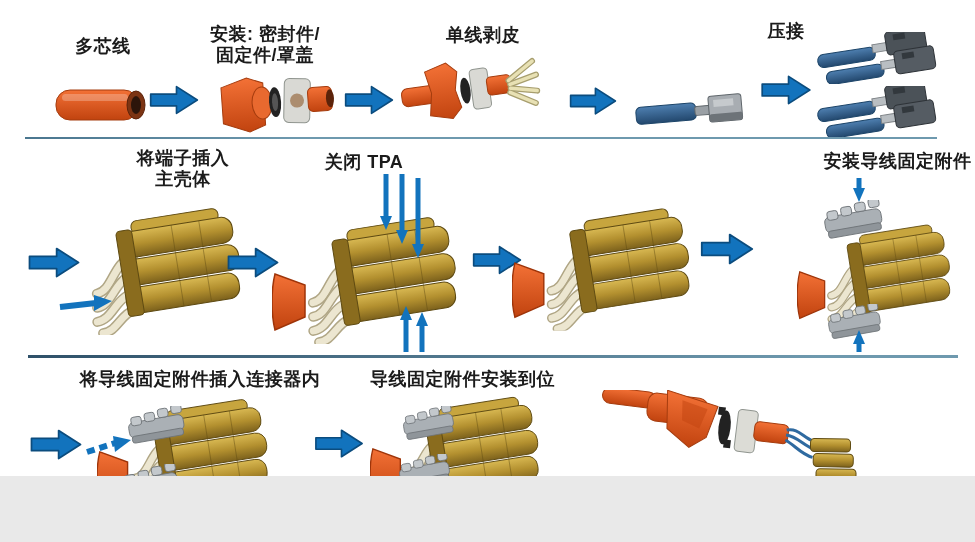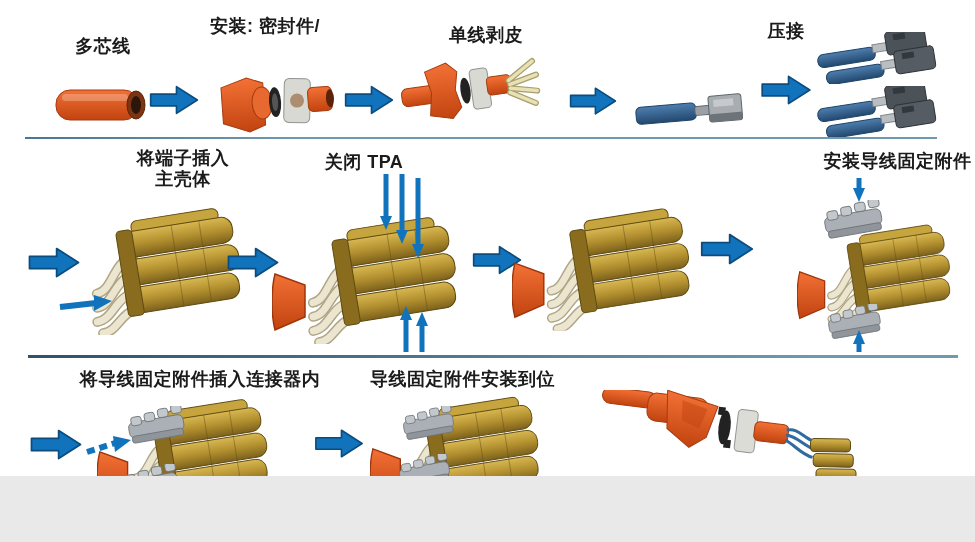--- a/index.html
+++ b/index.html
@@ -105,42 +105,43 @@
     <rect x="4" y="10" width="82" height="30" rx="14" fill="url(#orangeGrad)" stroke="#a53c0e"></rect>
     <rect x="10" y="14" width="66" height="7" rx="3.5" fill="#ffffff" opacity="0.25"></rect>
     <ellipse cx="84" cy="25" rx="9" ry="14" fill="#7c3413" stroke="#5c230a"></ellipse>
     <ellipse cx="84" cy="25" rx="5" ry="9" fill="#2c150a"></ellipse>
   </svg>
 
   <svg class="abs" style="left:149px;top:83px;width:50px;height:34px" viewBox="0 0 60 40">
       <use href="#sym-arrow"></use>
     </svg>
 
-  <div class="lbl" style="left:195px;top:16px;width:140px;">
+  <div class="lbl" style="left:195px;top:24px;width:140px;">
     <span>安装: 密封件/</span>
+    <span>固定件/罩盖</span>
   </div>
 
   <svg class="abs" style="left:218px;top:68px;width:118px;height:66px" viewBox="0 0 118 66">
     <g transform="rotate(-4 59 33)">
       <path d="M4,16 L30,8 L46,14 L46,56 L30,62 L4,52 Z" fill="url(#orangeGrad)" stroke="#a53c0e"></path>
       <ellipse cx="44" cy="34" rx="10" ry="16" fill="#e8692f" stroke="#a53c0e"></ellipse>
       <ellipse cx="57" cy="34" rx="6" ry="15" fill="#222222"></ellipse>
       <ellipse cx="57" cy="34" rx="3" ry="9" fill="#555555"></ellipse>
       <rect x="66" y="12" width="26" height="44" rx="5" fill="#d9d9d4" stroke="#90958f" transform="rotate(5 79 34)"></rect>
       <circle cx="79" cy="34" r="7" fill="#8d5a2b" opacity="0.6"></circle>
       <rect x="90" y="22" width="24" height="24" rx="5" fill="url(#orangeGrad)" stroke="#a53c0e"></rect>
       <ellipse cx="112" cy="34" rx="4" ry="9" fill="#5c230a"></ellipse>
     </g>
   </svg>
 
   <svg class="abs" style="left:344px;top:83px;width:50px;height:34px" viewBox="0 0 60 40">
       <use href="#sym-arrow"></use>
     </svg>
 
-  <div class="lbl" style="left:436px;top:25px;width:100px;">单线剥皮</div>
+  <div class="lbl" style="left:420px;top:25px;width:100px;text-align:right;">单线剥皮</div>
 
   <svg class="abs" style="left:398px;top:52px;width:145px;height:84px" viewBox="0 0 145 84">
     <g transform="rotate(-8 72 42)">
       <rect x="4" y="28" width="34" height="18" rx="6" fill="url(#orangeGrad)" stroke="#a53c0e"></rect>
       <path d="M30,14 L52,8 L62,18 L58,36 L62,54 L52,64 L30,58 L34,36 Z" fill="url(#orangeGrad)" stroke="#a53c0e"></path>
       <ellipse cx="68" cy="38" rx="5" ry="13" fill="#222222"></ellipse>
       <rect x="74" y="18" width="18" height="40" rx="4" fill="#d9d9d4" stroke="#90958f"></rect>
       <rect x="90" y="28" width="24" height="18" rx="4" fill="url(#orangeGrad)" stroke="#a53c0e"></rect>
       <g stroke="#a79e6e" stroke-width="6" stroke-linecap="round">
         <line x1="112" y1="34" x2="138" y2="18"></line>

